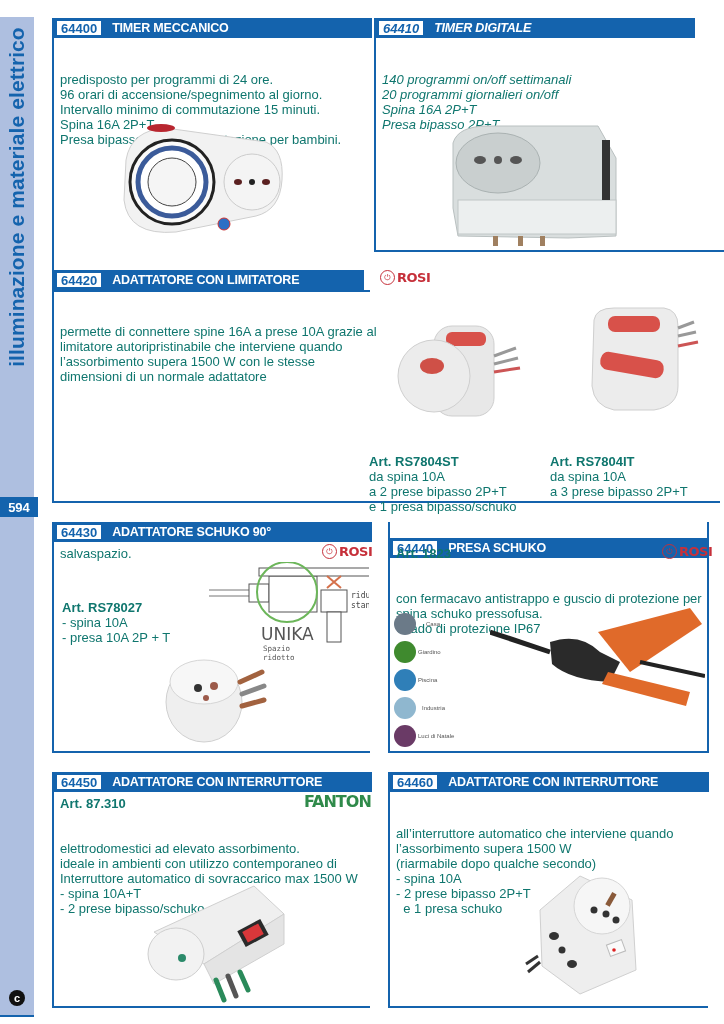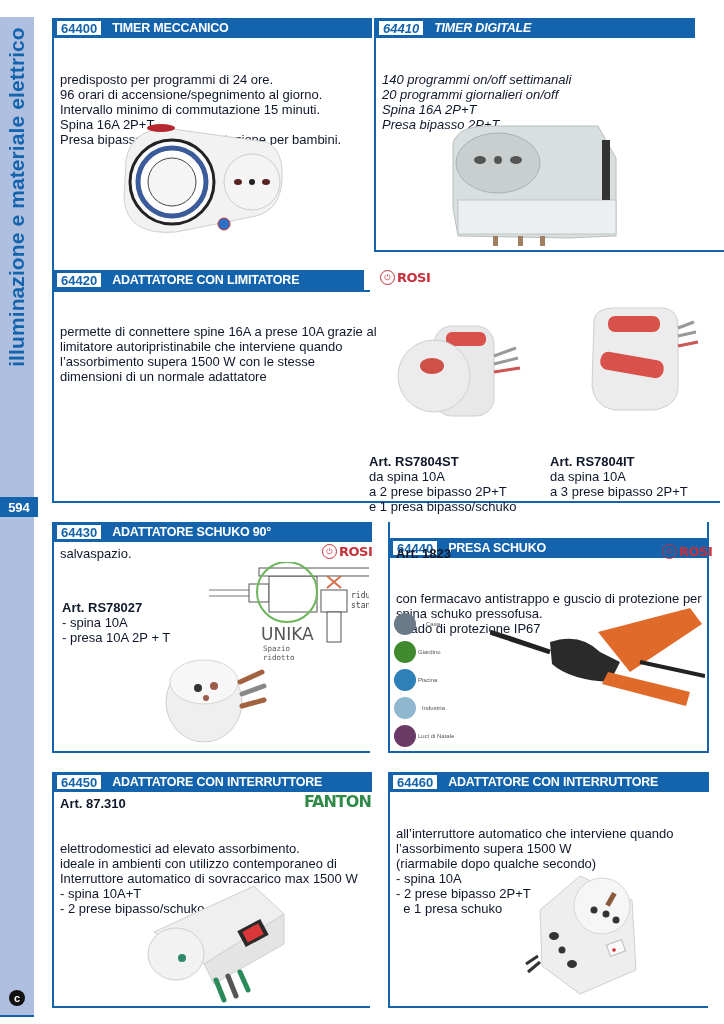--- a/index.html
+++ b/index.html
@@ -11,21 +11,21 @@
   .side-title span { display: block; transform: rotate(-90deg); white-space: nowrap; font-weight: bold; font-size: 21px; color: #1463ad; letter-spacing: 0.1px; }
   .page-num { position: absolute; left: 0; top: 497px; width: 38px; height: 20px; background: #1463ad; color: #fff; font-weight: bold; font-size: 13px; display: flex; align-items: center; justify-content: center; }
   .copyright { position: absolute; left: 9px; top: 990px; width: 16px; height: 16px; border-radius: 50%; background: #111; color: #fff; font-size: 11px; font-weight: bold; display: flex; align-items: center; justify-content: center; }
 
   .box { position: absolute; border-left: 2px solid #1463ad; border-bottom: 2px solid #1463ad; }
   .hdr { position: absolute; left: -2px; top: 0; height: 20px; background: #1463ad; display: flex; align-items: center; }
   .hdr .code { background: #fff; color: #1463ad; font-weight: bold; font-size: 13px; height: 16px; margin-left: 4px; padding: 0 4px; display: flex; align-items: center; border: 1px solid #1463ad; }
   .hdr .title { color: #fff; font-weight: bold; font-size: 12.5px; margin-left: 10px; letter-spacing: -0.2px; }
   .box-right-border { border-right: 2px solid #1463ad; }
 
-  .txt { position: absolute; font-size: 13px; line-height: 15px; color: #0f172a; white-space: pre; }
+  .txt { position: absolute; font-size: 13px; line-height: 15px; color: #0f766e; white-space: pre; }
   .txt.bold { font-weight: bold; }
   .lines div { white-space: pre; }
 
   .rosi { position: absolute; display: flex; align-items: center; gap: 2px; }
   .rosi .mark { width: 15px; height: 15px; border: 1.5px solid #c6303a; border-radius: 50%; display: flex; align-items: center; justify-content: center; color: #c6303a; font-size: 8px; }
   .rosi .word { color: #c6303a; font-weight: bold; font-size: 13px; font-family: "DejaVu Sans", sans-serif; letter-spacing: -0.5px; }
   .fanton { position: absolute; color: #2f8a4a; font-weight: bold; font-size: 16px; letter-spacing: -1px; font-family: "DejaVu Sans", sans-serif; }
 
   .prod { position: absolute; }
 </style>

